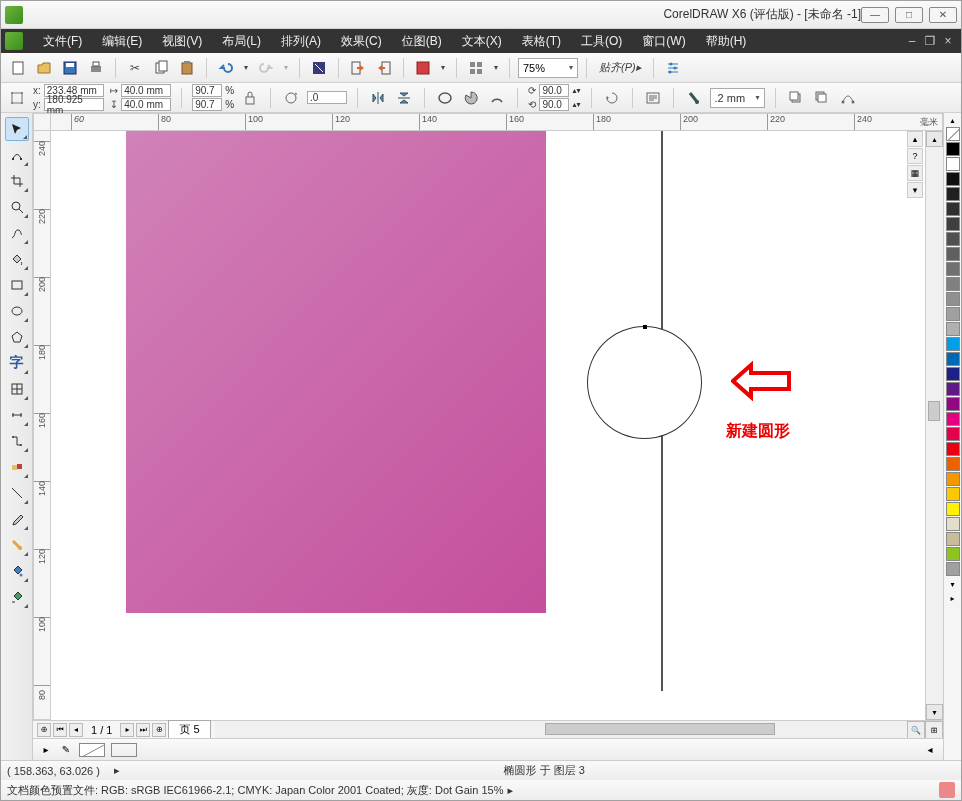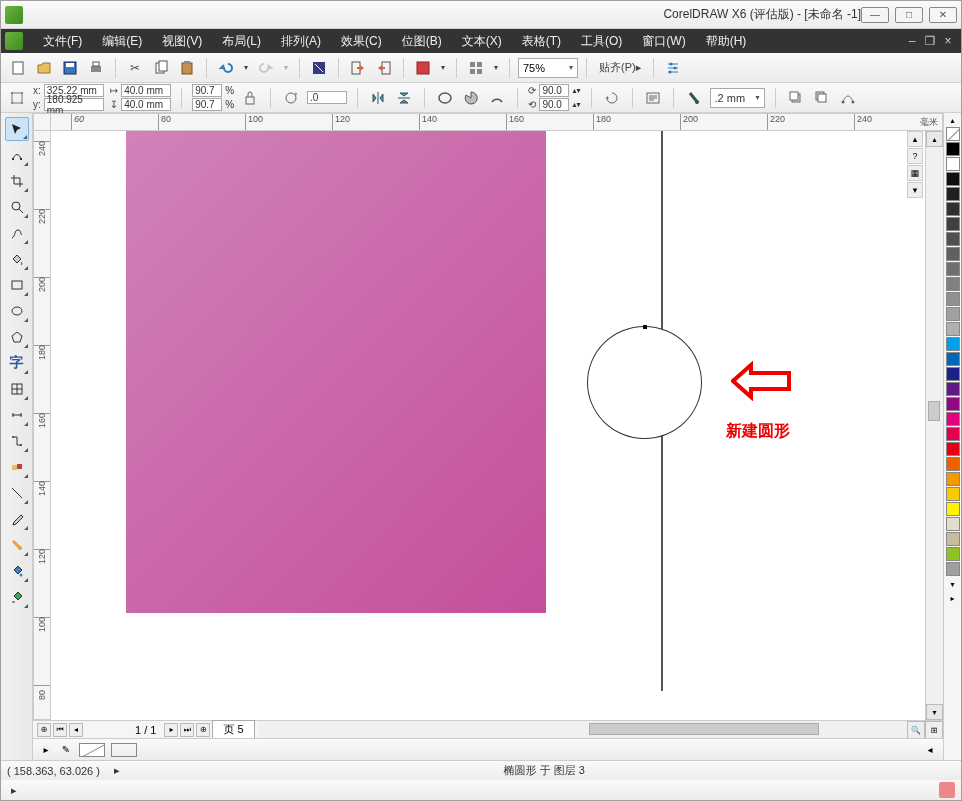--- a/index.html
+++ b/index.html
@@ -63,21 +63,21 @@
 
 .palette { width: 18px; background: #f5f5f5; border-left: 1px solid #ccc; display: flex; flex-direction: column; align-items: center; }
 .palette .parrow { height: 14px; width: 100%; display: flex; align-items: center; justify-content: center; font-size: 8px; cursor: pointer; }
 .swatch { width: 14px; height: 14px; margin: 0 auto 1px; border: 1px solid #888; cursor: pointer; }
 .swatch.none { background: #fff; position: relative; }
 .swatch.none::after { content: ""; position: absolute; left: -1px; top: 50%; width: 16px; height: 1px; background: #888; transform: rotate(-45deg); }
 
 .hscroll-row { height: 18px; display: flex; background: #f0f0f0; border-top: 1px solid #ccc; }
 .page-nav { display: flex; align-items: center; gap: 2px; padding: 0 4px; background: #f5f5f5; }
 .pgbtn { width: 14px; height: 14px; border: 1px solid #bbb; background: #eee; display: flex; align-items: center; justify-content: center; font-size: 8px; cursor: pointer; }
-.pgcount { padding: 0 6px; font-size: 11px; margin-left: 44px; }
+.pgcount { padding: 0 6px; font-size: 11px; }
 .pgtab { padding: 1px 10px; background: #fff; border: 1px solid #aaa; font-size: 11px; cursor: pointer; }
 .hscroll { flex: 1; background: #f0f0f0; position: relative; }
 .hscroll .thumb { position: absolute; top: 2px; height: 12px; background: #ccc; border: 1px solid #aaa; }
 
 .colorbar { height: 22px; background: linear-gradient(#fafafa,#ececec); border-top: 1px solid #ccc; display: flex; align-items: center; padding: 0 6px; gap: 6px; }
 .cbtn { width: 14px; height: 14px; cursor: pointer; display: flex; align-items: center; justify-content: center; font-size: 10px; }
 .colorsw { width: 26px; height: 14px; border: 1px solid #888; }
 
 .statusbar { height: 20px; background: linear-gradient(#fafafa,#ececec); border-top: 1px solid #ccc; display: flex; align-items: center; padding: 0 6px; font-size: 11px; color: #333; gap: 14px; }
 .statusbar .sfill { flex: 1; }
@@ -206,21 +206,21 @@
           <rect x="9" y="9" width="5" height="5" fill="#888"></rect>
         </svg>
       </div>
     <div class="tbtn" style="width:10px;font-size:8px;">▾</div>
     <div class="tsep"></div>
     <div class="tcombo">
         <span>75%</span>
         <span class="dd">▾</span>
       </div>
     <div class="tsep"></div>
-    <div class="tbtn" style="width:auto;padding:0 4px;font-size:11px;"><span>贴齐(P)</span> ▸</div>
+    <div class="tbtn" style="width:auto;padding:0 4px;font-size:11px;font-style:italic;"><span>贴齐(P)</span> ▸</div>
     <div class="tsep"></div>
     <div class="tbtn">
         <svg width="16" height="16">
           <path d="M3 8h10M3 4h10M3 12h10" stroke="#3478c0" stroke-width="1"></path>
           <circle cx="6" cy="4" r="1.5" fill="#3478c0"></circle>
           <circle cx="10" cy="8" r="1.5" fill="#3478c0"></circle>
           <circle cx="5" cy="12" r="1.5" fill="#3478c0"></circle>
         </svg>
       </div>
   </div>
@@ -231,21 +231,21 @@
           <rect x="4" y="4" width="10" height="10" fill="none" stroke="#777"></rect>
           <circle cx="4" cy="4" r="1" fill="#777"></circle>
           <circle cx="14" cy="4" r="1" fill="#777"></circle>
           <circle cx="4" cy="14" r="1" fill="#777"></circle>
           <circle cx="14" cy="14" r="1" fill="#777"></circle>
         </svg>
       </div>
     <div class="propgroup">
       <div class="proprow">
           <span class="plabel">x:</span>
-          <span class="pinput pw60">325.22 mm</span>
+          <span class="pinput pw60">233.48 mm</span>
         </div>
       <div class="proprow">
           <span class="plabel">y:</span>
           <span class="pinput pw60">180.925 mm</span>
         </div>
     </div>
     <div class="propgroup">
       <div class="proprow">
           <span class="plabel">↦</span>
           <span class="pinput pw50">40.0 mm</span>
@@ -641,16 +641,17 @@
   </div>
 
   <div class="statusbar">
     <span>( 158.363, 63.026 )</span>
     <span>▸</span>
     <span class="sfill"></span>
     <span>椭圆形 于 图层 3</span>
     <span class="sfill"></span>
   </div>
   <div class="profilebar">
+    <span>文档颜色预置文件: RGB: sRGB IEC61966-2.1; CMYK: Japan Color 2001 Coated; 灰度: Dot Gain 15%</span>
     <span style="margin-left:4px;">▸</span>
     <div class="usericon"></div>
   </div>
 </div>
 
 </body></html>

